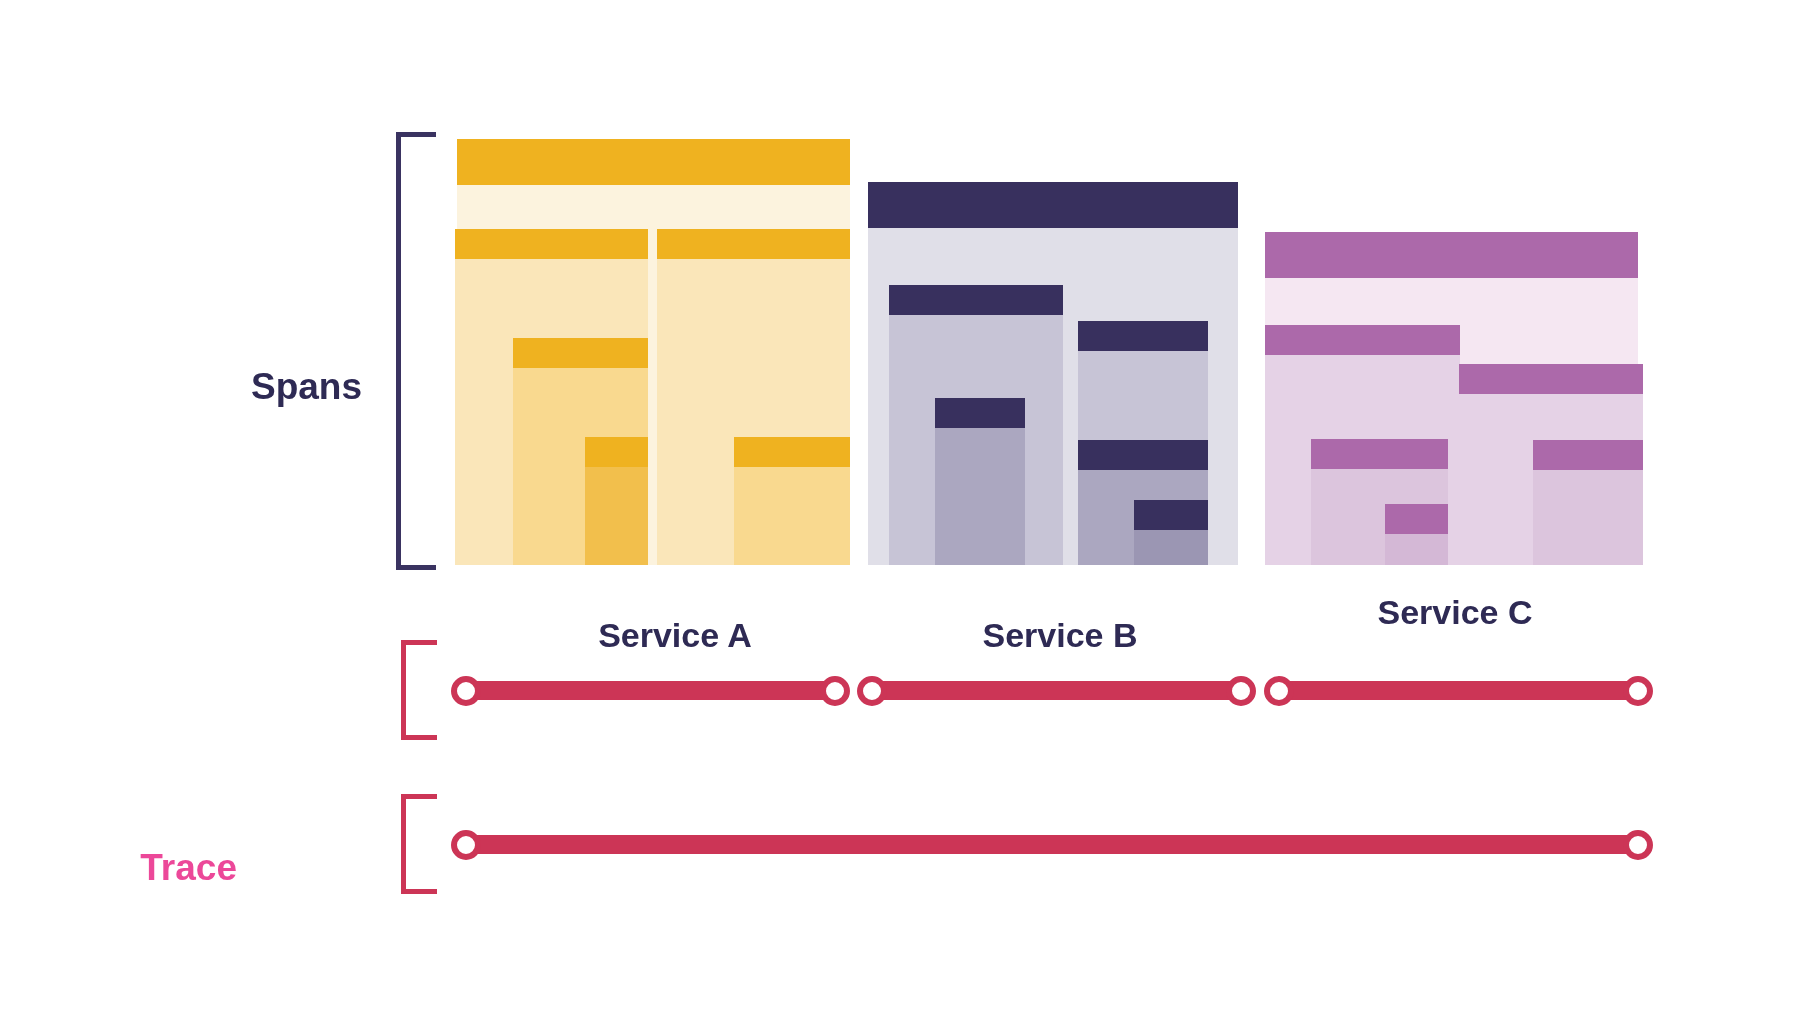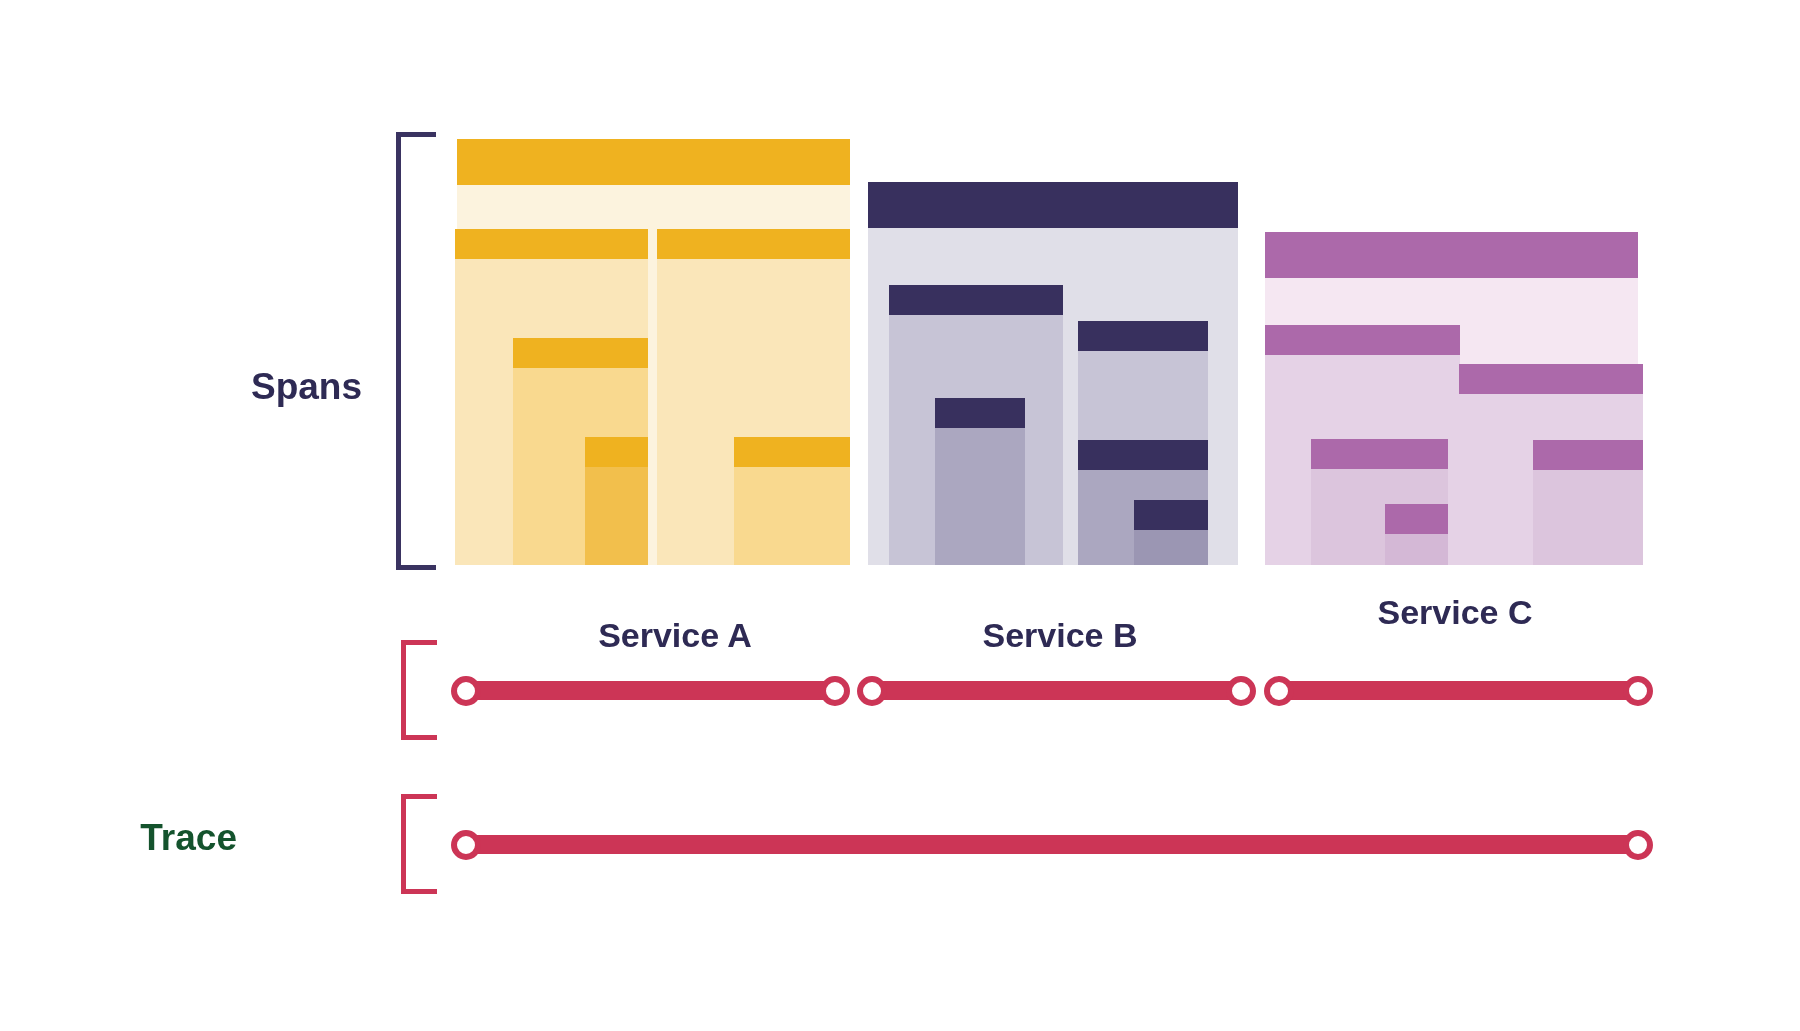--- a/index.html
+++ b/index.html
@@ -33,24 +33,24 @@
     right: 1438px;
     top: 368px;
   }
   .row-label.transactions {
     color: #cc3556;
     font-size: 37px;
     right: 1463px;
     top: 663px;
   }
   .row-label.trace {
-    color: #14532d;
+    color: #ec4899;
     font-size: 37px;
     right: 1563px;
-    top: 819px;
+    top: 849px;
   }
 
   
   .bracket {
     position: absolute;
     box-sizing: border-box;
     border-style: solid;
     border-width: 5px 0 5px 5px;
     border-right: 0;
   }

